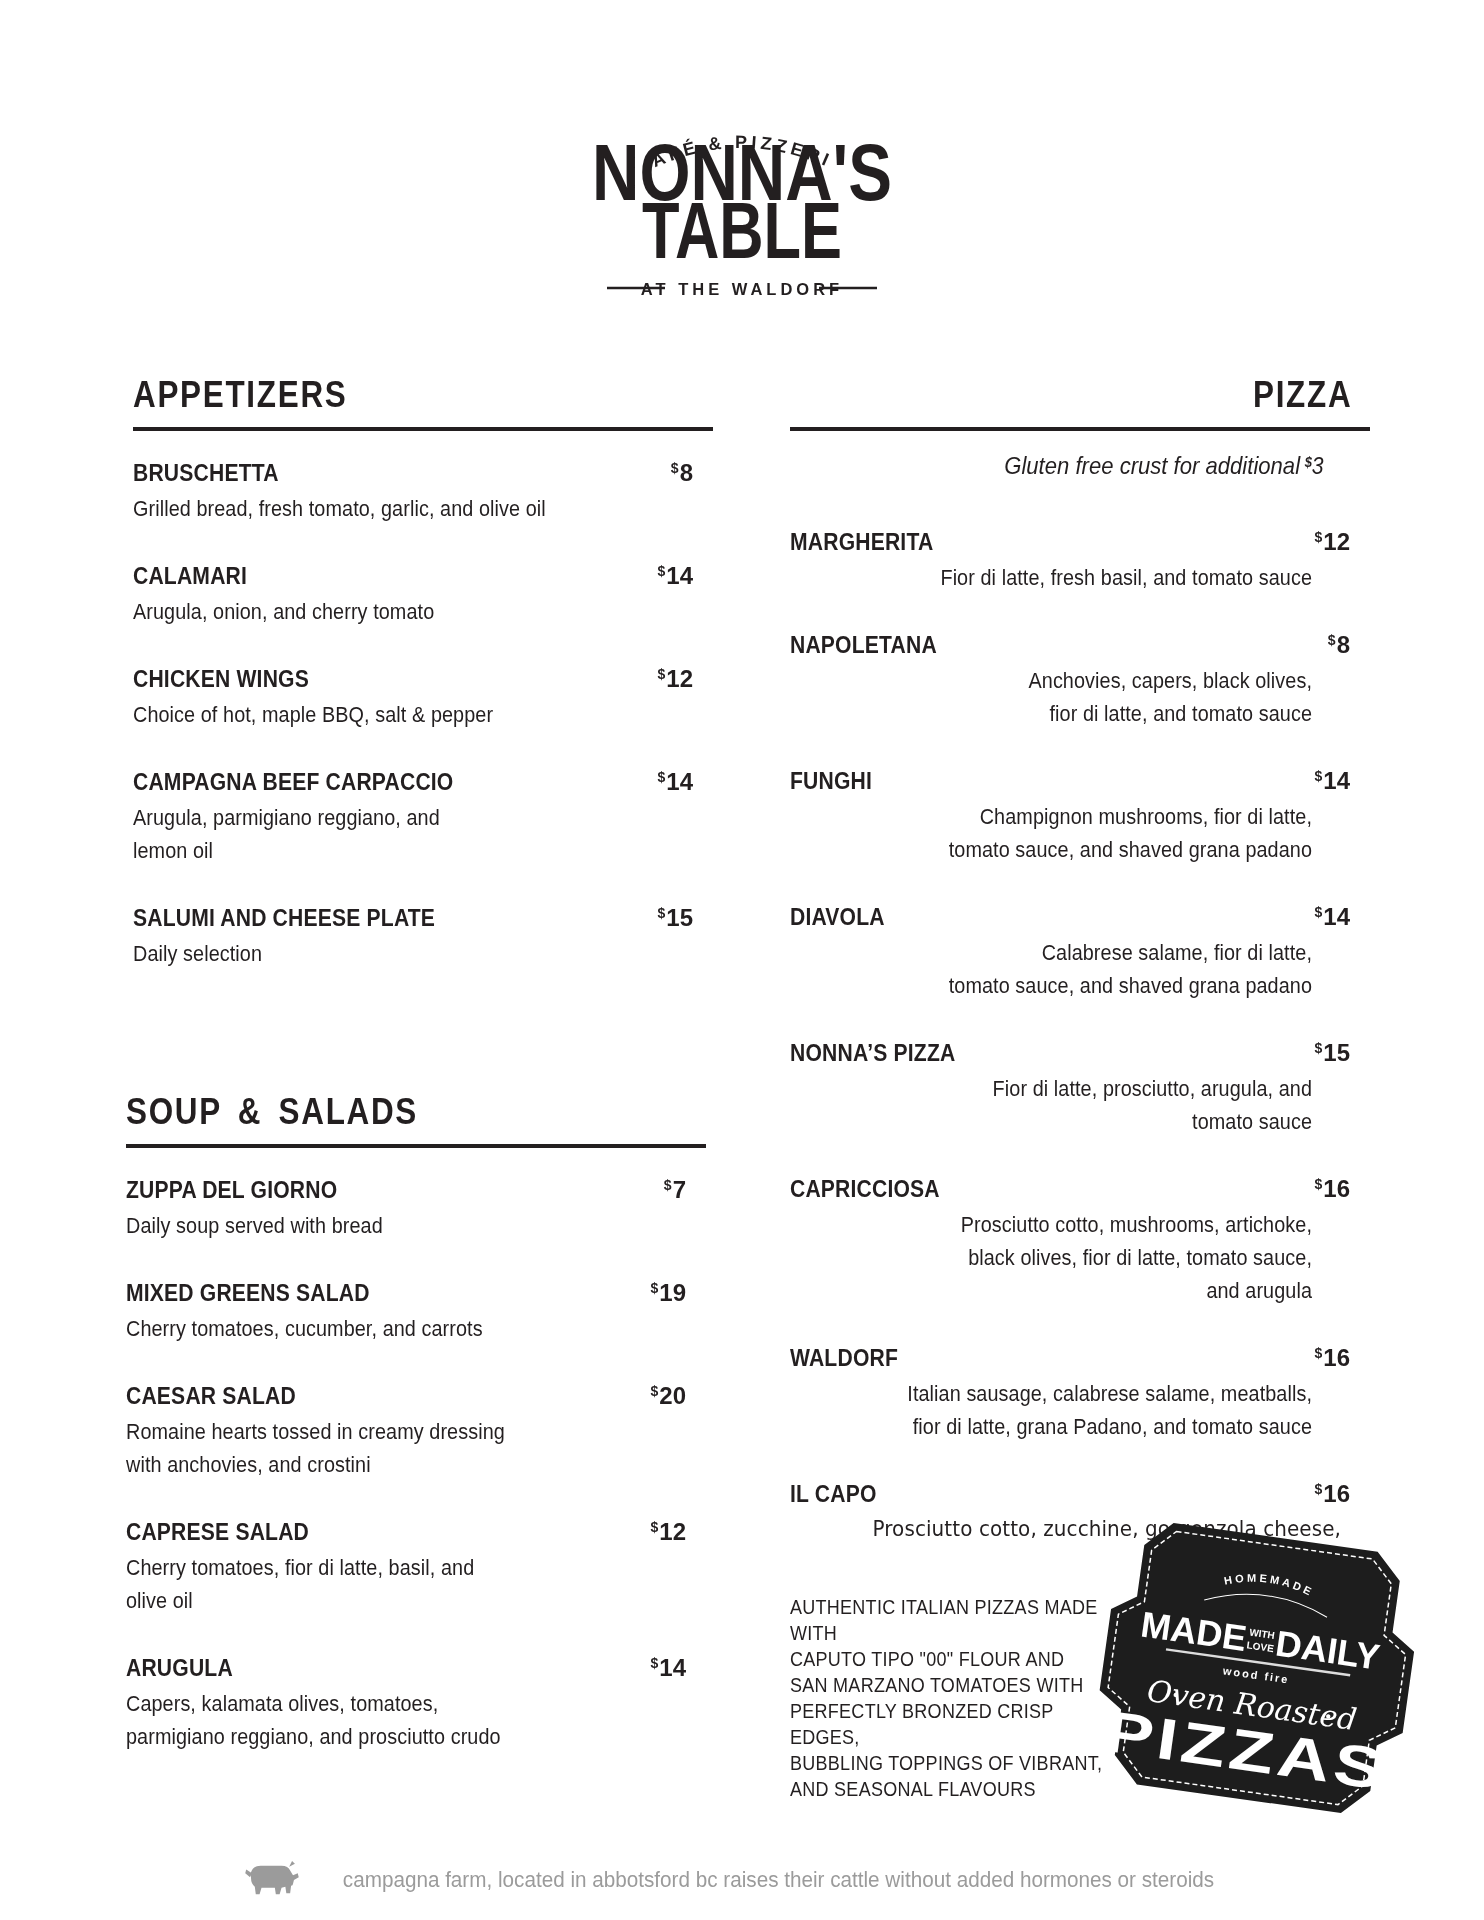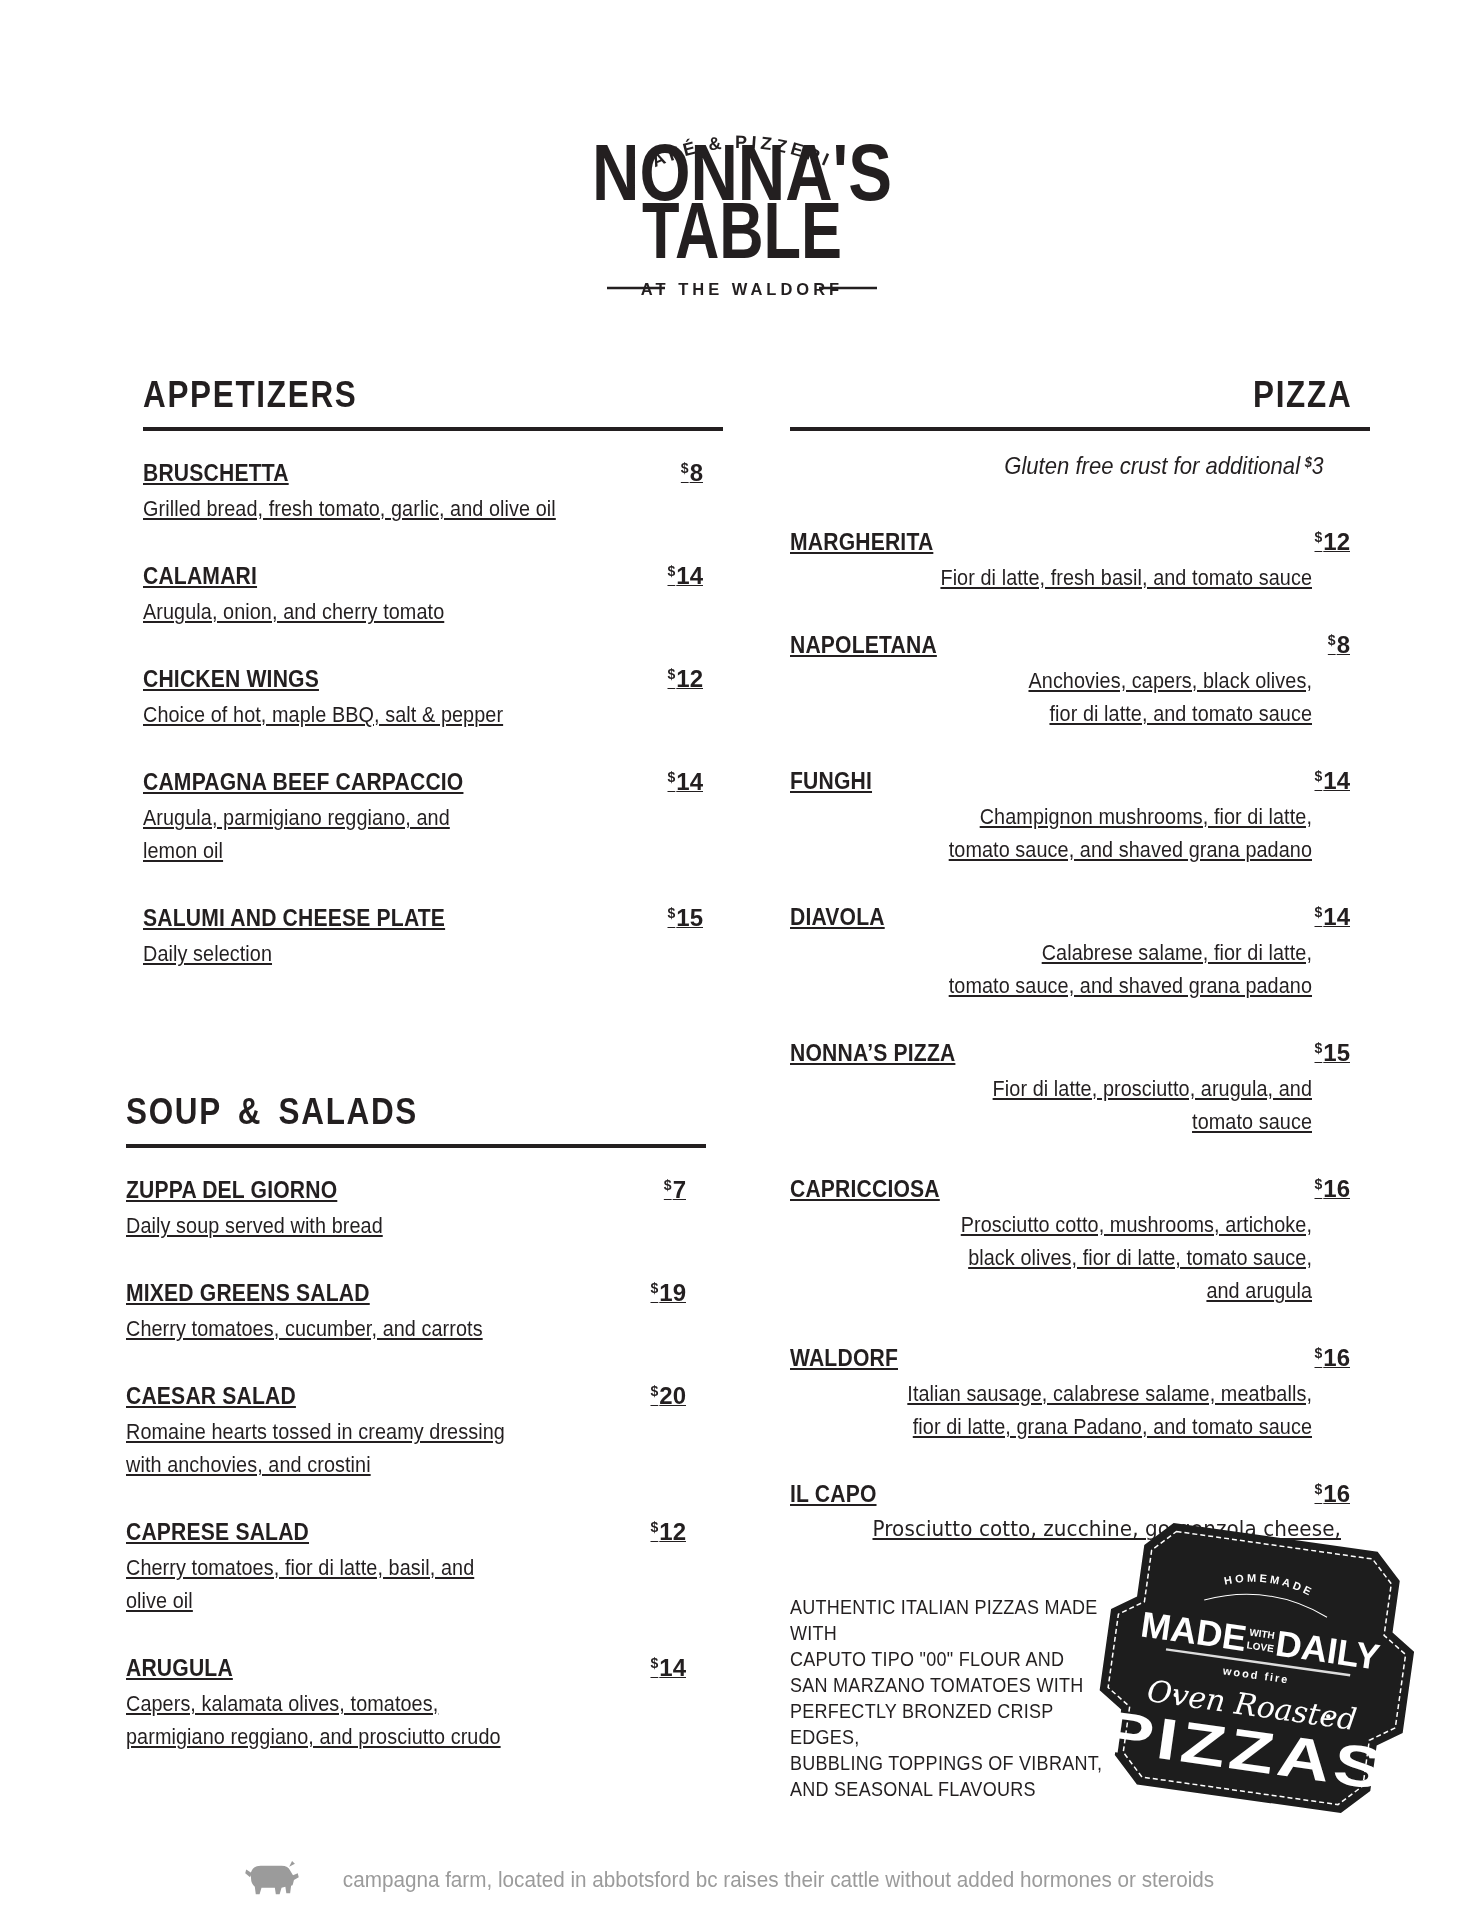--- a/index.html
+++ b/index.html
@@ -13,31 +13,31 @@
     color: #231f20;
     font-family: "Liberation Sans", sans-serif;
   }
 
   
   .logo { position: absolute; left: 527px; top: 86px; width: 430px; height: 225px; }
   .logo text { fill: #231f20; font-family: "Liberation Sans", sans-serif; }
 
   
   .col { position: absolute; width: 580px; }
-  #appetizers { left: 143px; top: 373px; }
+  #appetizers { left: 133px; top: 373px; }
   #soup_salads { left: 126px; top: 1090px; }
   #pizza { left: 790px; top: 373px; text-align: right; }
 
   .sec-title {
     font-size: 37px; font-weight: bold; letter-spacing: 2px; word-spacing: 7px;
     line-height: 44px; padding-bottom: 10px; border-bottom: 4px solid #231f20;
   }
   .sec-title > span { display: inline-block; transform: scaleX(.85); transform-origin: left center; white-space: nowrap; }
 
-  .items { margin-top: 26px; text-decoration: underline; }
+  .items { margin-top: 26px; }
   .menu-item { margin-bottom: 35px; position: relative; }
   .item-head { display: flex; justify-content: space-between; align-items: flex-start; line-height: 32px; }
   .item-name {
     font-weight: bold; font-size: 24px; letter-spacing: .2px;
     display: inline-block; transform: scaleX(.88); transform-origin: left center; white-space: nowrap;
   }
   .item-price { white-space: nowrap; margin-right: 20px; flex: none; }
   .item-price .cur { font-size: 14px; font-weight: bold; position: relative; top: -8px; margin-right: 1px; }
   .item-price .num { font-size: 24px; font-weight: bold; }
   .item-desc {

